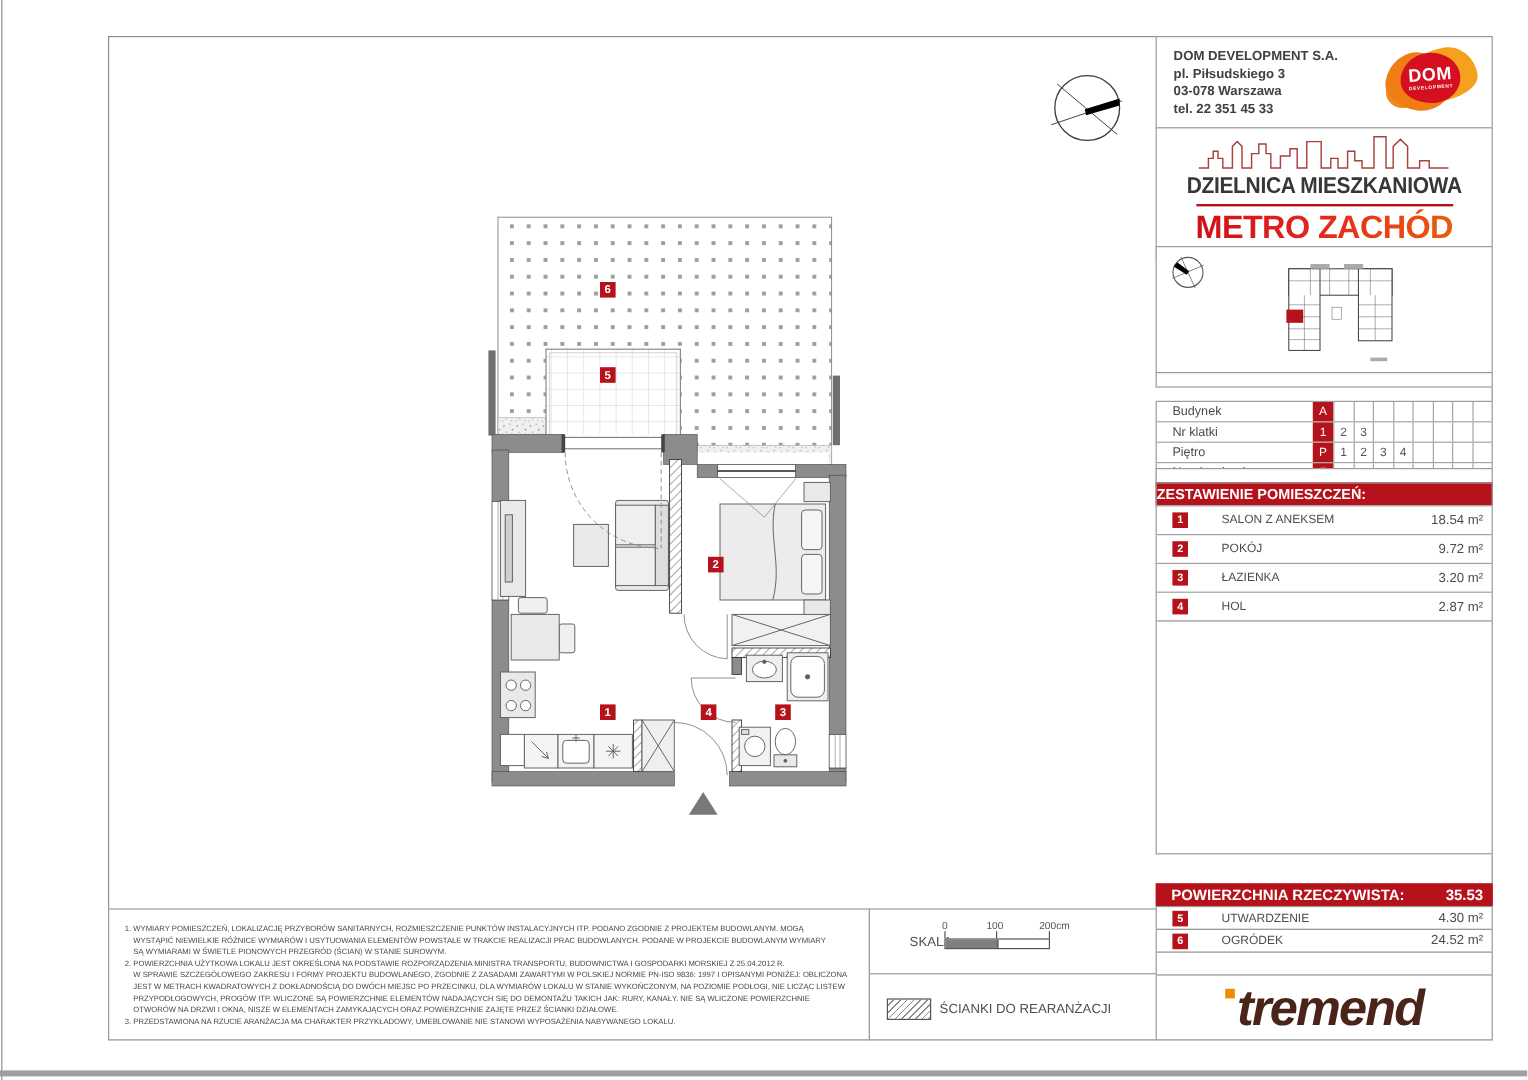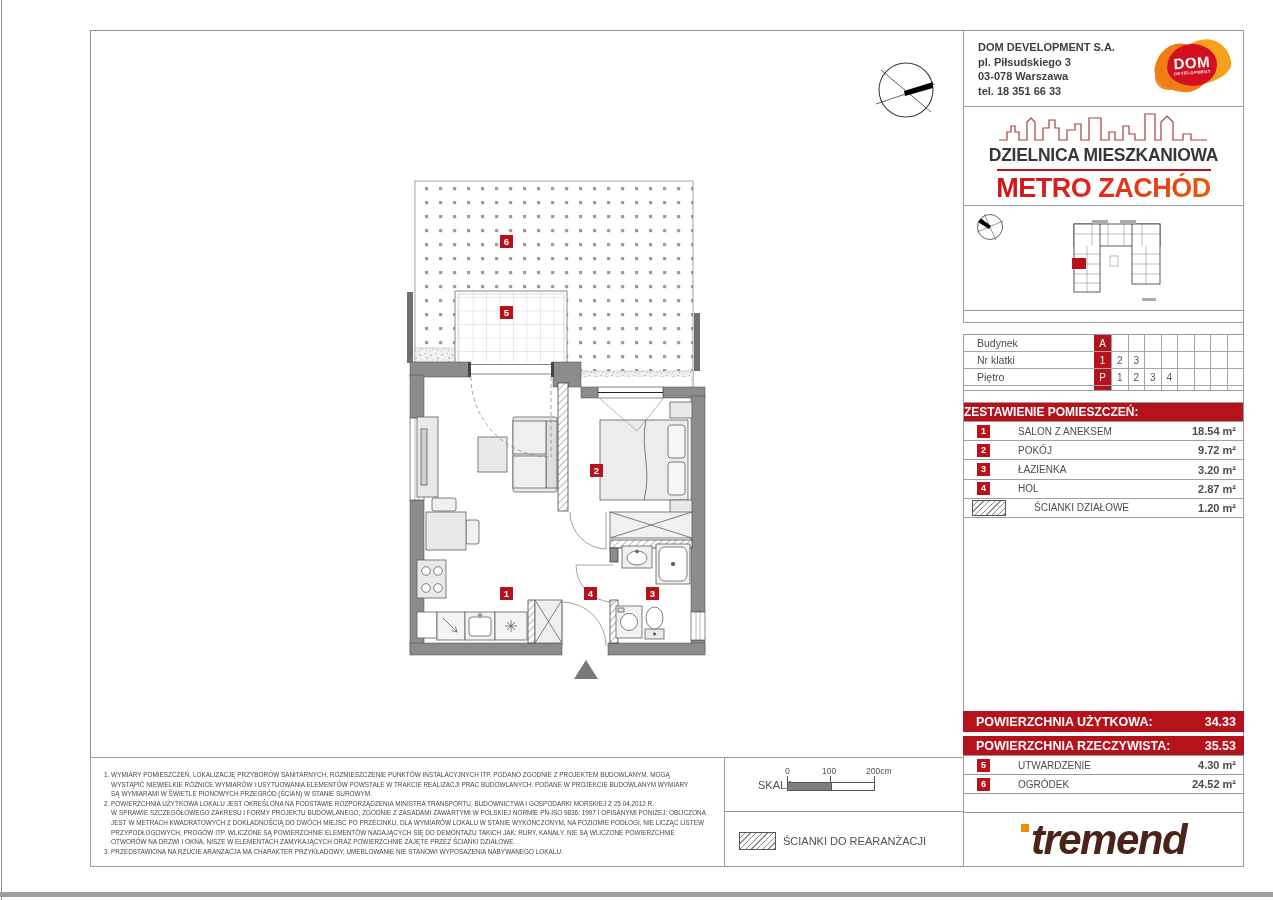--- a/index.html
+++ b/index.html
@@ -48,21 +48,21 @@
 
   .p-gapB{left:963px;top:390px;width:281px;height:13px;}
   .p-zhead{left:963px;top:402px;width:281px;height:20px;background:#b5121c;color:#fff;
            font-size:12px;font-weight:bold;line-height:19px;}
   .p-zrows{left:963px;top:421px;width:281px;height:97px;display:flex;flex-direction:column;}
   .zrow{flex:1;display:flex;align-items:center;border-bottom:1px solid #a0a0a0;}
   .zrow:last-child{border-bottom:none;}
   .badge{width:13px;height:13px;background:#b5121c;color:#fff;font-size:9px;font-weight:bold;
          text-align:center;line-height:13px;margin-left:13px;flex:none;}
   .zname{margin-left:28px;font-size:10px;color:#4c4c4c;}
-  .zarea{margin-left:auto;margin-right:7px;font-size:11px;color:#4c4c4c;font-weight:bold;}
+  .zarea{margin-left:auto;margin-right:7px;font-size:11px;color:#4c4c4c;}
   .swatch{width:32px;height:14px;margin-left:8px;border:1px solid #555;flex:none;
           background:repeating-linear-gradient(135deg,#ffffff 0 3px,#8a8a8a 3px 4px);}
   .p-bigempty{left:963px;top:517px;width:281px;height:195px;}
 
   .redbar{left:963px;width:281px;height:21px;background:#b5121c;color:#fff;display:flex;align-items:center;
           font-size:12.5px;font-weight:bold;border:none;}
   .redbar .lbl{padding-left:13px;}
   .redbar .val{margin-left:auto;padding-right:8px;}
   .p-bar1{top:711px;}
   .p-bar2{top:736px;height:20px;}
@@ -267,21 +267,21 @@
     </g>
 
     <path d="M586,660 L598,679 L574,679 Z" fill="#787878"></path>
   </svg>
 
   <div class="panel p-header">
     <div class="addr">
       <div>DOM DEVELOPMENT S.A.</div>
       <div>pl. Piłsudskiego 3</div>
       <div>03-078 Warszawa</div>
-      <div>tel. 18 351 66 33</div>
+      <div>tel. 22 351 45 33</div>
     </div>
     <div class="domlogo">
       <div class="blob blob1"></div>
       <div class="blob blob4"></div>
       <div class="blob blob2"></div>
       <div class="blob blob3">
         <span class="l1">DOM</span>
         <span class="l2">DEVELOPMENT</span>
       </div>
     </div>
@@ -412,33 +412,24 @@
     <div class="zrow">
       <span class="badge">3</span>
       <span class="zname">ŁAZIENKA</span>
       <span class="zarea">3.20 m²</span>
     </div>
     <div class="zrow">
       <span class="badge">4</span>
       <span class="zname">HOL</span>
       <span class="zarea">2.87 m²</span>
     </div>
-    <div class="zrow">
-      <span class="swatch"></span>
-      <span class="zname">ŚCIANKI DZIAŁOWE</span>
-      <span class="zarea">1.20 m²</span>
-    </div>
   </div>
 
   <div class="panel p-bigempty"></div>
 
-  <div class="panel redbar p-bar1">
-    <span class="lbl">POWIERZCHNIA UŻYTKOWA:</span>
-    <span class="val">34.33</span>
-  </div>
   <div class="panel redbar p-bar2">
     <span class="lbl">POWIERZCHNIA RZECZYWISTA:</span>
     <span class="val">35.53</span>
   </div>
   <div class="panel p-x5">
     <span class="badge">5</span>
     <span class="zname">UTWARDZENIE</span>
     <span class="zarea">4.30 m²</span>
   </div>
   <div class="panel p-x6">

